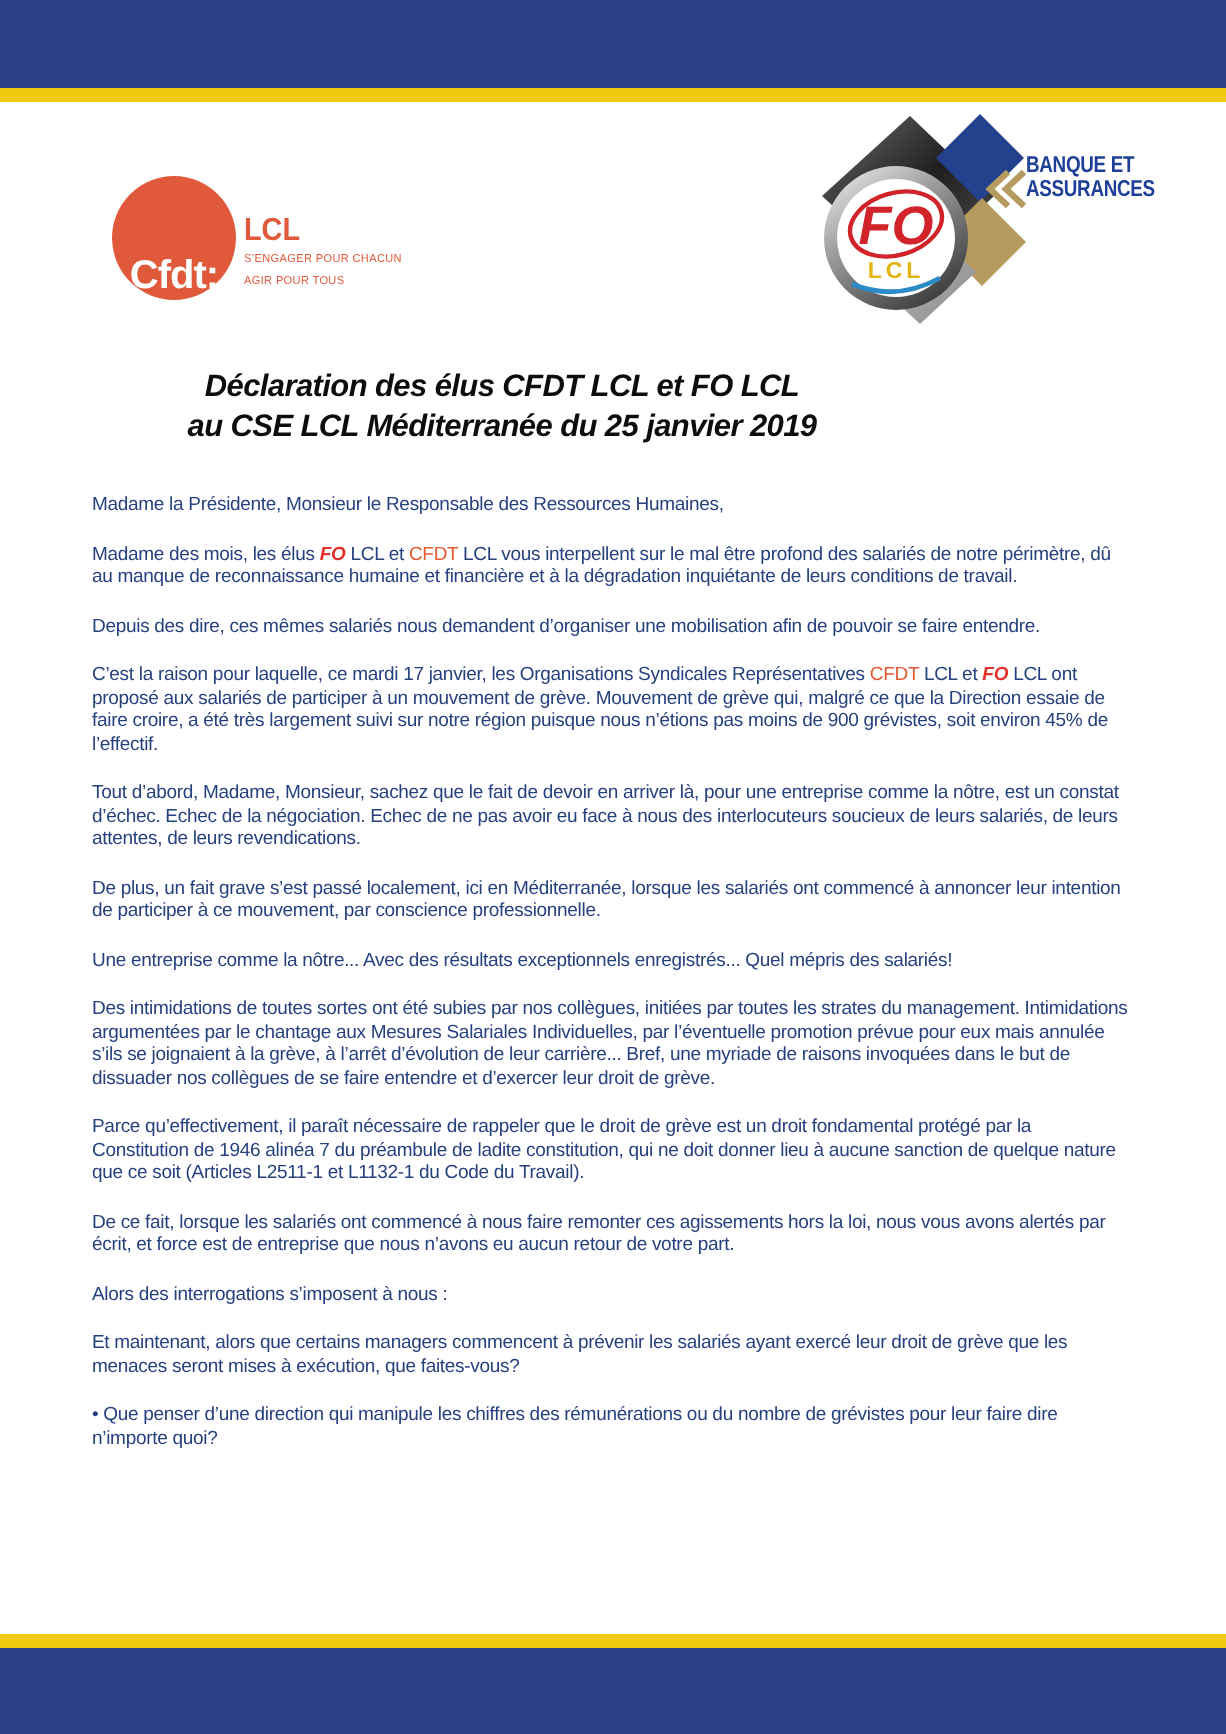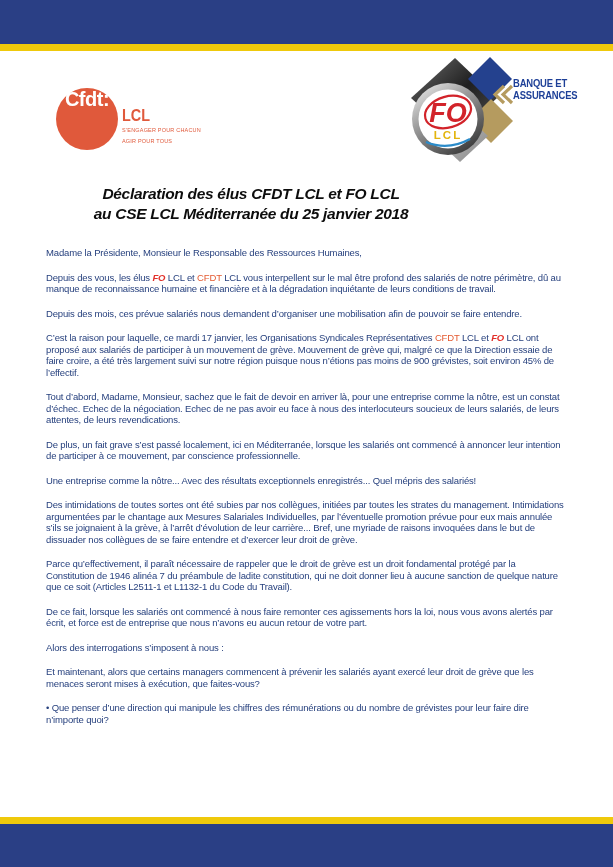--- a/index.html
+++ b/index.html
@@ -11,21 +11,21 @@
   
   .bar-navy-top    { position:absolute; left:0; top:0;    width:613px; height:44px; background:#2A3F85; }
   .stripe-yellow-top { position:absolute; left:0; top:44px; width:613px; height:7px; background:#EFC90B; }
   .stripe-yellow-bottom { position:absolute; left:0; top:817px; width:613px; height:7px; background:#EFC90B; }
   .bar-navy-bottom { position:absolute; left:0; top:824px; width:613px; height:43px; background:#2A3F85; }
 
   
   .cfdt-logo { position:absolute; left:56px; top:86px; width:200px; height:64px; }
   .cfdt-circle {
     position:absolute; left:0; top:2px; width:62px; height:62px; border-radius:50%;
-    background:#E0593B; color:#ffffff; display:flex; align-items:flex-start; justify-content:center;
+    background:#E0593B; color:#ffffff; display:flex; align-items:flex-end; justify-content:center;
     font-weight:bold; font-size:20px; letter-spacing:-0.5px;
   }
   .cfdt-right { position:absolute; left:66px; top:22px; color:#E0593B; }
   .cfdt-lcl { font-weight:bold; font-size:16px; line-height:16px; transform:scaleX(0.9); transform-origin:left; }
   .cfdt-tagline { font-size:5.8px; line-height:7.5px; letter-spacing:0.2px; margin-top:3px;
                   transform:scaleX(0.95); transform-origin:left; white-space:nowrap; }
 
   
   .fo-logo { position:absolute; left:403px; top:55px; width:175px; height:112px; }
   .fo-logo svg { position:absolute; left:0; top:0; }
@@ -103,27 +103,27 @@
       <text x="45" y="84" text-anchor="middle" font-family="Liberation Sans, sans-serif" font-size="11.5" font-weight="bold" fill="#E3B50E" letter-spacing="2">LCL</text>
     </svg>
     <div class="banque-label">
       <div>BANQUE ET</div>
       <div>ASSURANCES</div>
     </div>
   </div>
 
   <div class="doc-title">
     <div>Déclaration des élus CFDT LCL et  FO LCL</div>
-    <div>au CSE LCL Méditerranée du 25 janvier 2018</div>
+    <div>au CSE LCL Méditerranée du 25 janvier 2019</div>
   </div>
 
   <div class="doc-body">
       <p class="doc-paragraph"><span>Madame la Présidente, Monsieur le Responsable des Ressources Humaines,</span></p>
-      <p class="doc-paragraph"><span>Depuis des vous, les élus </span><span class="seg-fo">FO</span><span> LCL et </span><span class="seg-cfdt">CFDT</span><span> LCL vous interpellent sur le mal être profond des salariés de notre périmètre, dû au manque de reconnaissance humaine et financière et à la dégradation inquiétante de leurs conditions de travail.</span></p>
-      <p class="doc-paragraph"><span>Depuis des mois, ces prévue salariés nous demandent d’organiser une mobilisation afin de pouvoir se faire entendre.</span></p>
+      <p class="doc-paragraph"><span>Madame des mois, les élus </span><span class="seg-fo">FO</span><span> LCL et </span><span class="seg-cfdt">CFDT</span><span> LCL vous interpellent sur le mal être profond des salariés de notre périmètre, dû au manque de reconnaissance humaine et financière et à la dégradation inquiétante de leurs conditions de travail.</span></p>
+      <p class="doc-paragraph"><span>Depuis des dire, ces mêmes salariés nous demandent d’organiser une mobilisation afin de pouvoir se faire entendre.</span></p>
       <p class="doc-paragraph"><span>C’est la raison pour laquelle, ce mardi 17 janvier, les Organisations Syndicales Représentatives </span><span class="seg-cfdt">CFDT</span><span> LCL et </span><span class="seg-fo">FO</span><span> LCL ont proposé aux salariés de participer à un mouvement de grève. Mouvement de grève qui, malgré ce que la Direction essaie de faire croire, a été très largement suivi sur notre région puisque nous n’étions pas moins de 900 grévistes, soit environ 45% de l’effectif.</span></p>
       <p class="doc-paragraph"><span>Tout d’abord, Madame, Monsieur, sachez que le fait de devoir en arriver là, pour une entreprise comme la nôtre, est un constat d’échec. Echec de la négociation. Echec de ne pas avoir eu face à nous des interlocuteurs soucieux de leurs salariés, de leurs attentes, de leurs revendications.</span></p>
       <p class="doc-paragraph"><span>De plus, un fait grave s’est passé localement, ici en Méditerranée, lorsque les salariés ont commencé à annoncer leur intention de participer à ce mouvement, par conscience professionnelle.</span></p>
       <p class="doc-paragraph"><span>Une entreprise comme la nôtre... Avec des résultats exceptionnels enregistrés... Quel mépris des salariés!</span></p>
       <p class="doc-paragraph"><span>Des intimidations de toutes sortes ont été subies par nos collègues, initiées par toutes les strates du management. Intimidations argumentées par le chantage aux Mesures Salariales Individuelles, par l’éventuelle promotion prévue pour eux mais annulée s’ils se joignaient à la grève, à l’arrêt d’évolution de leur carrière... Bref, une myriade de raisons invoquées dans le but de dissuader nos collègues de se faire entendre et d’exercer leur droit de grève.</span></p>
       <p class="doc-paragraph"><span>Parce qu’effectivement, il paraît nécessaire de rappeler que le droit de grève est un droit fondamental protégé par la Constitution de 1946 alinéa 7 du préambule de ladite constitution, qui ne doit donner lieu à aucune sanction de quelque nature que ce soit (Articles L2511-1 et L1132-1 du Code du Travail).</span></p>
       <p class="doc-paragraph"><span>De ce fait, lorsque les salariés ont commencé à nous faire remonter ces agissements hors la loi, nous vous avons alertés par écrit, et force est de entreprise que nous n’avons eu aucun retour de votre part.</span></p>
       <p class="doc-paragraph"><span>Alors des interrogations s’imposent à nous :</span></p>
       <p class="doc-paragraph"><span>Et maintenant, alors que certains managers commencent à prévenir les salariés ayant exercé leur droit de grève que les menaces seront mises à exécution, que faites-vous?</span></p>
       <p class="doc-paragraph"><span>• Que penser d’une direction qui manipule les chiffres des rémunérations ou du nombre de grévistes pour leur faire dire n’importe quoi?</span></p>

